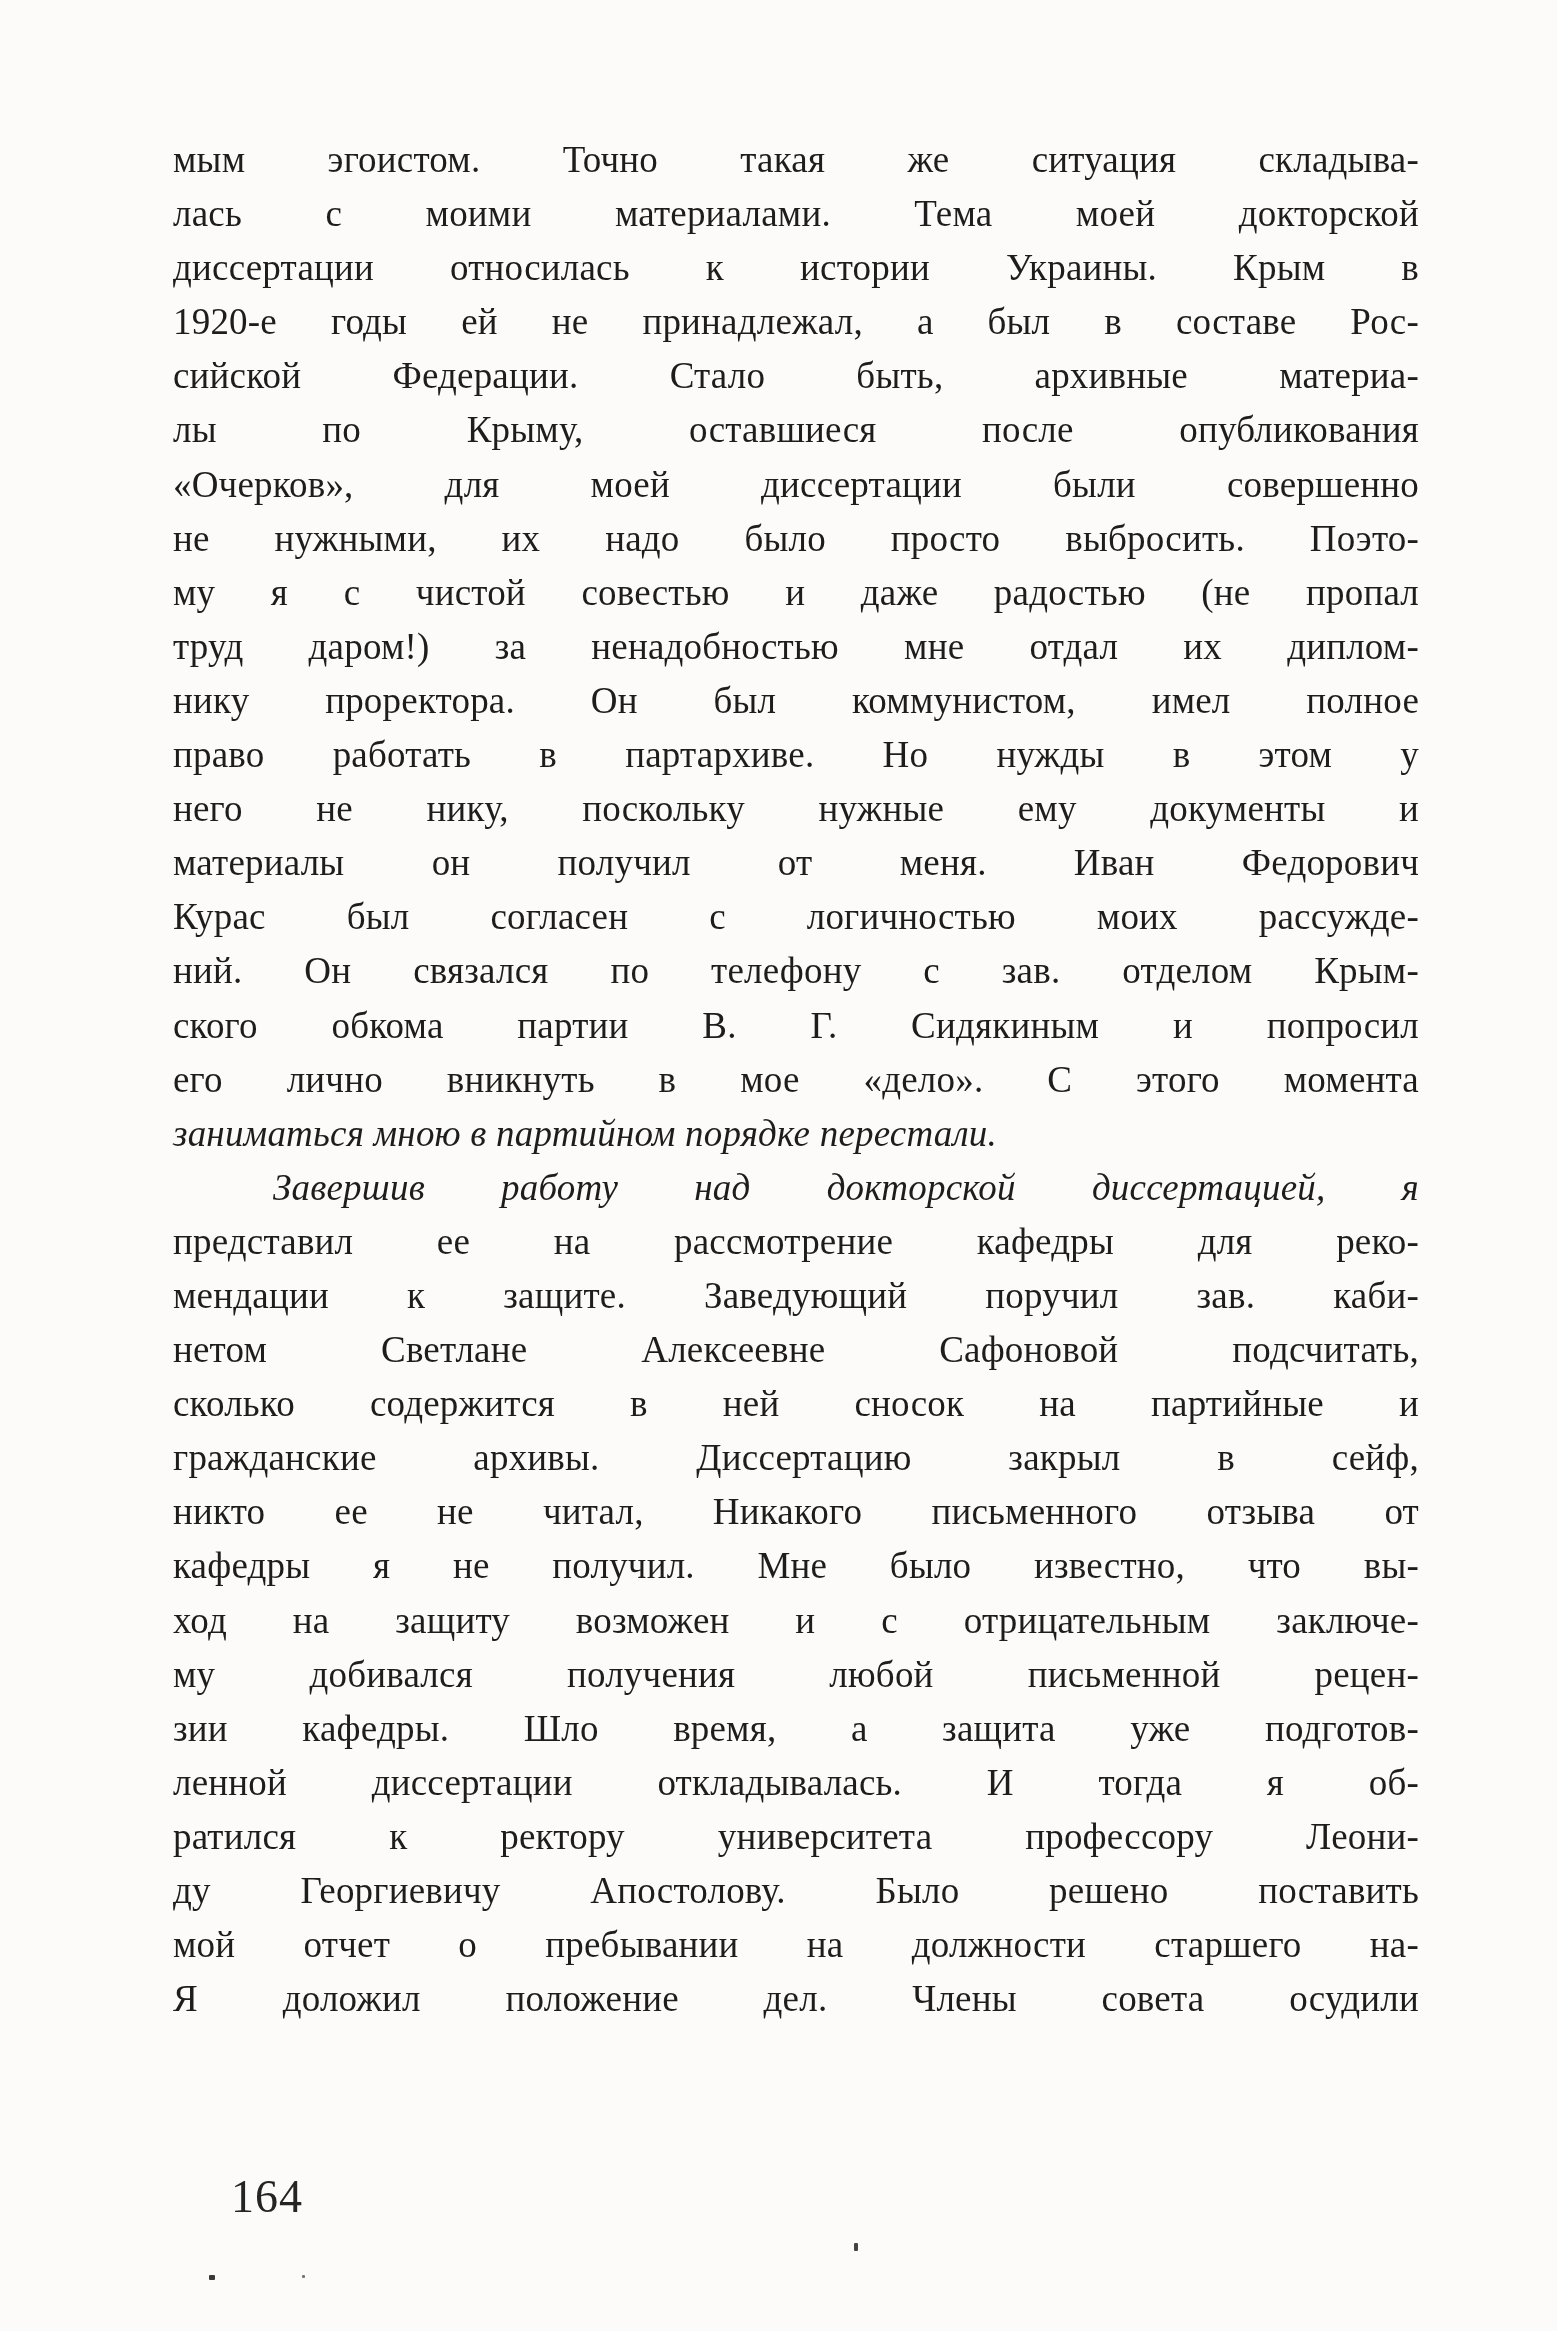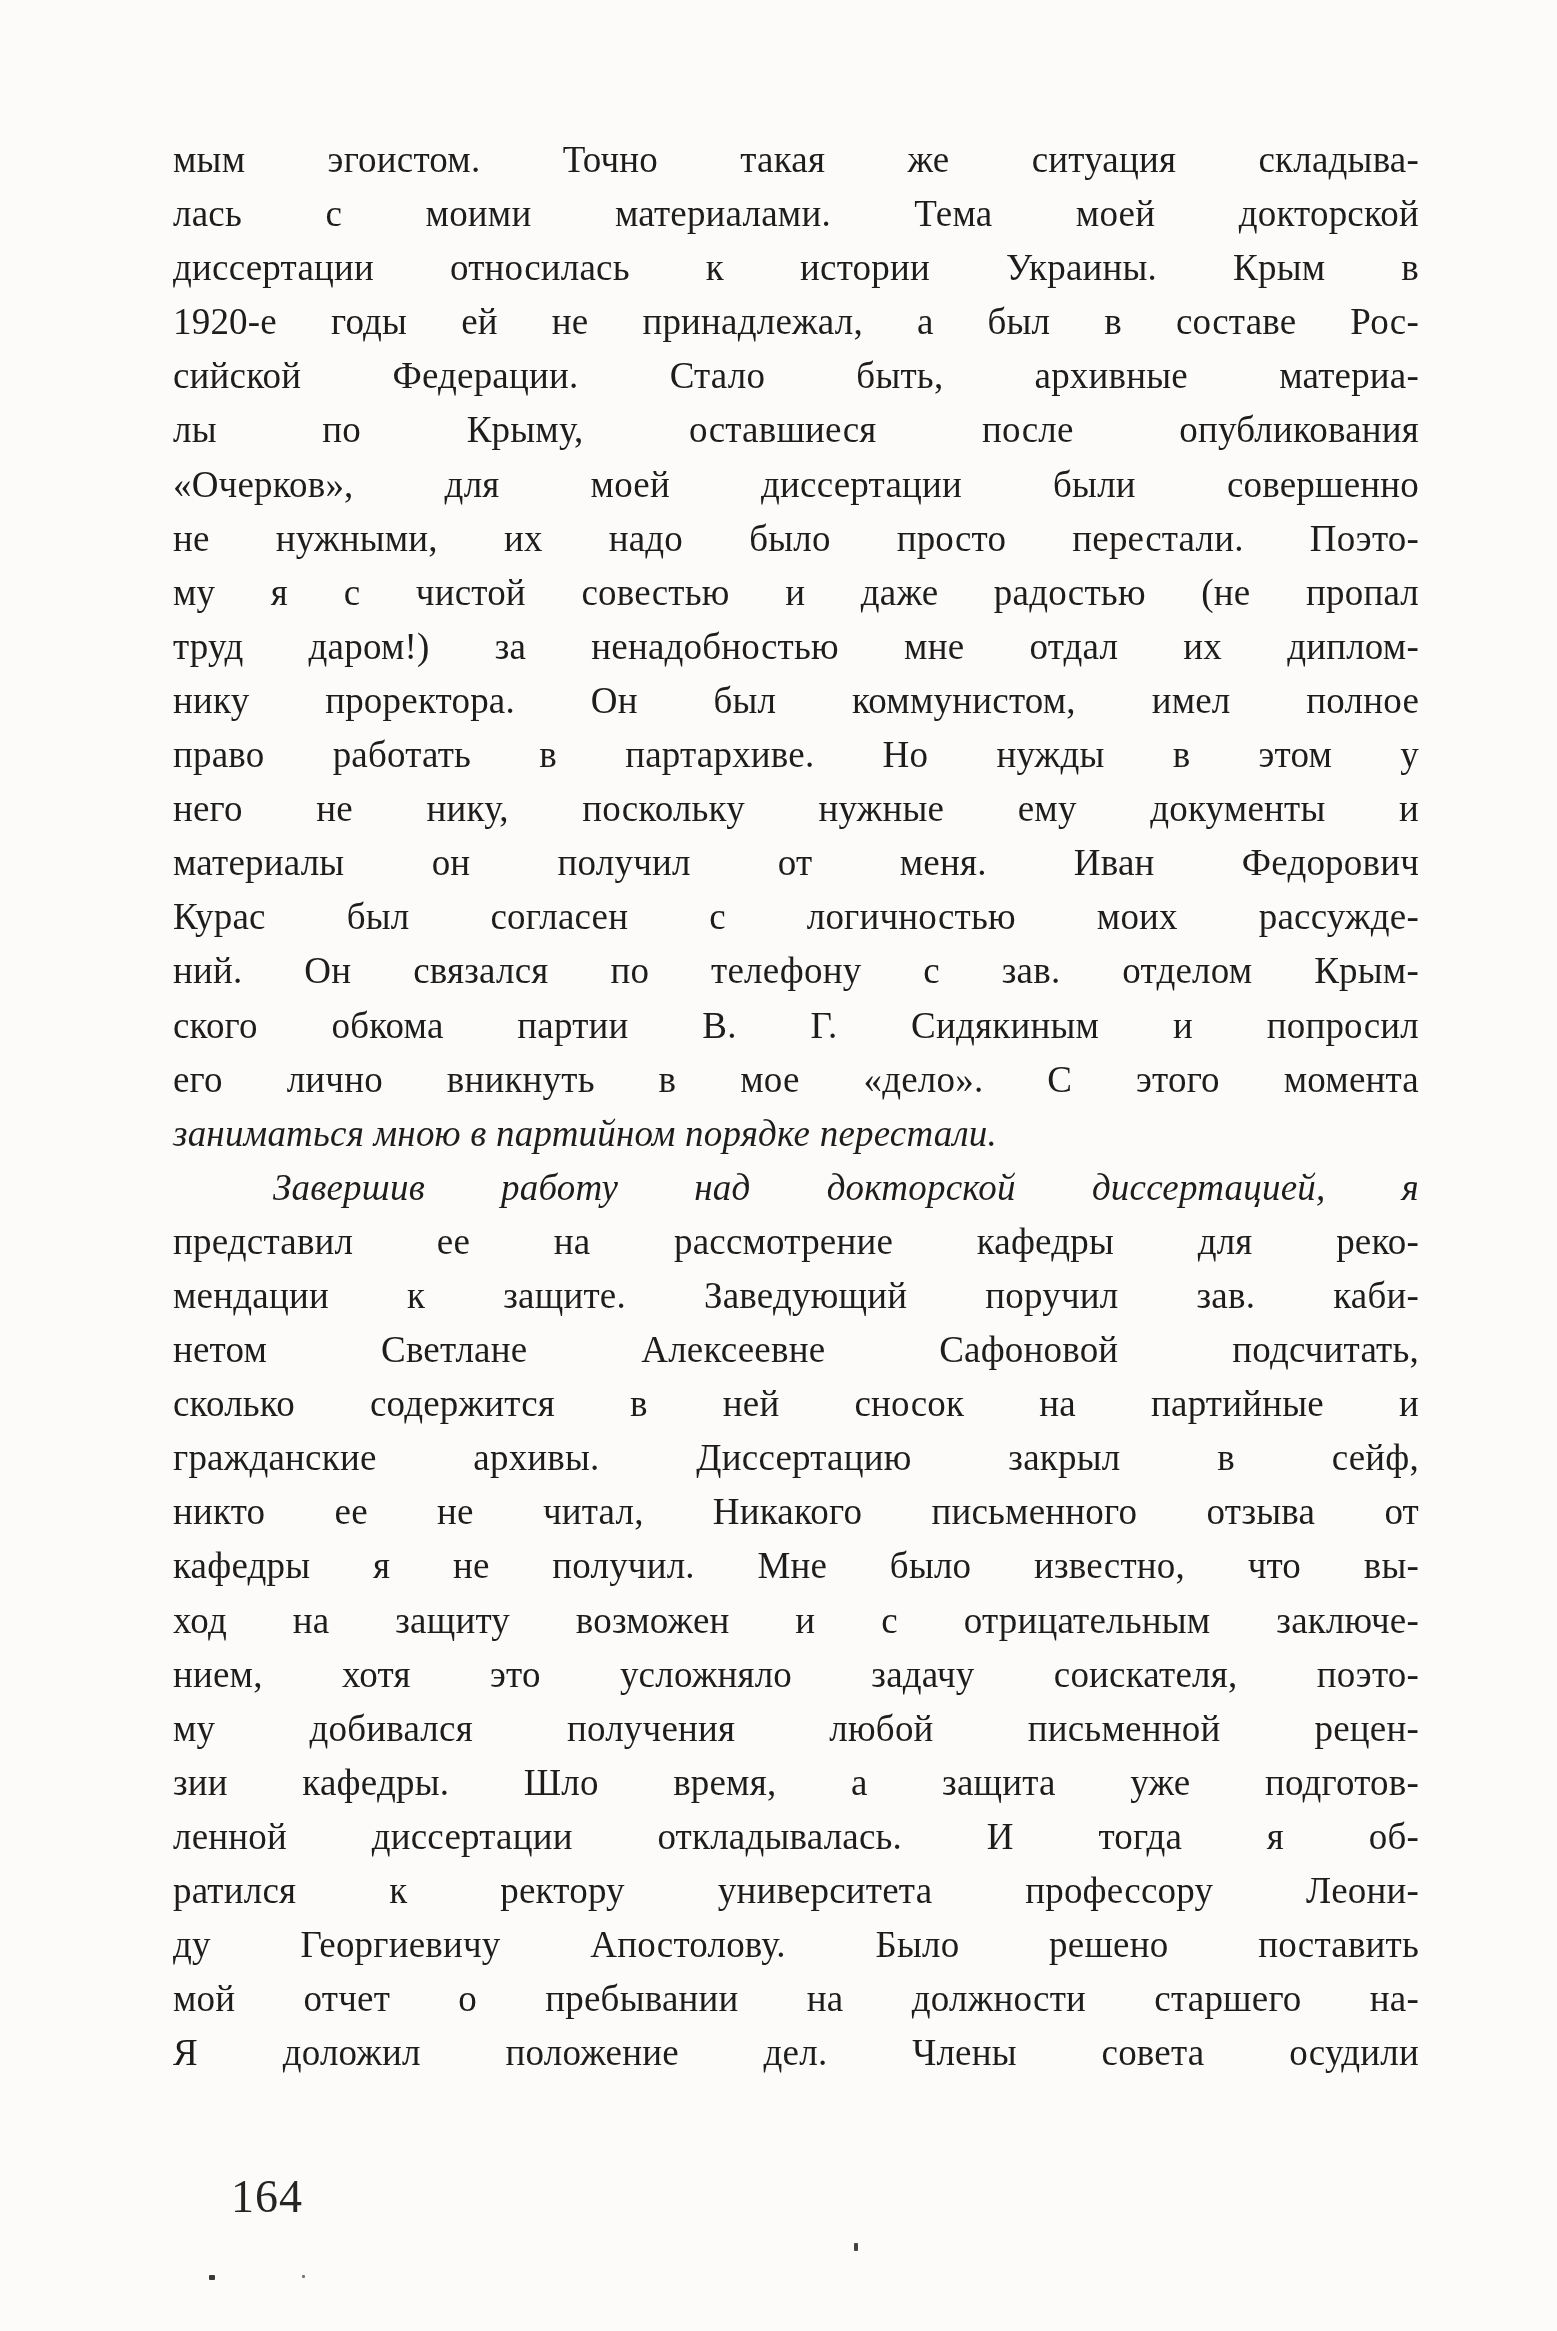--- a/index.html
+++ b/index.html
@@ -53,42 +53,41 @@
 
 <div class="page">
   <div class="textblock">
     <div class="line">мым эгоистом. Точно такая же ситуация складыва-</div>
     <div class="line">лась с моими материалами. Тема моей докторской</div>
     <div class="line">диссертации относилась к истории Украины. Крым в</div>
     <div class="line">1920-е годы ей не принадлежал, а был в составе Рос-</div>
     <div class="line">сийской Федерации. Стало быть, архивные материа-</div>
     <div class="line">лы по Крыму, оставшиеся после опубликования</div>
     <div class="line">«Очерков», для моей диссертации были совершенно</div>
-    <div class="line">не нужными, их надо было просто перестали. Поэто-</div>
+    <div class="line">не нужными, их надо было просто выбросить. Поэто-</div>
     <div class="line">му я с чистой совестью и даже радостью (не пропал</div>
     <div class="line">труд даром!) за ненадобностью мне отдал их диплом-</div>
     <div class="line">нику проректора. Он был коммунистом, имел полное</div>
     <div class="line">право работать в партархиве. Но нужды в этом у</div>
     <div class="line">него не нику, поскольку нужные ему документы и</div>
     <div class="line">материалы он получил от меня. Иван Федорович</div>
     <div class="line">Курас был согласен с логичностью моих рассужде-</div>
     <div class="line">ний. Он связался по телефону с зав. отделом Крым-</div>
     <div class="line">ского обкома партии В. Г. Сидякиным и попросил</div>
     <div class="line">его лично вникнуть в мое «дело». С этого момента</div>
     <div class="line pend">заниматься мною в партийном порядке перестали.</div>
     <div class="line ind">Завершив работу над докторской диссертацией, я</div>
     <div class="line">представил ее на рассмотрение кафедры для реко-</div>
     <div class="line">мендации к защите. Заведующий поручил зав. каби-</div>
     <div class="line">нетом Светлане Алексеевне Сафоновой подсчитать,</div>
     <div class="line">сколько содержится в ней сносок на партийные и</div>
     <div class="line">гражданские архивы. Диссертацию закрыл в сейф,</div>
     <div class="line">никто ее не читал, Никакого письменного отзыва от</div>
     <div class="line">кафедры я не получил. Мне было известно, что вы-</div>
     <div class="line">ход на защиту возможен и с отрицательным заключе-</div>
-    <div class="line">нием, хотя это усложняло задачу соискателя, поэто-</div>
     <div class="line">му добивался получения любой письменной рецен-</div>
     <div class="line">зии кафедры. Шло время, а защита уже подготов-</div>
     <div class="line">ленной диссертации откладывалась. И тогда я об-</div>
     <div class="line">ратился к ректору университета профессору Леони-</div>
     <div class="line">ду Георгиевичу Апостолову. Было решено поставить</div>
     <div class="line">мой отчет о пребывании на должности старшего на-</div>
     <div class="line">Я доложил положение дел. Члены совета осудили</div>
   </div>
 
   <div class="pagenum">164</div>

